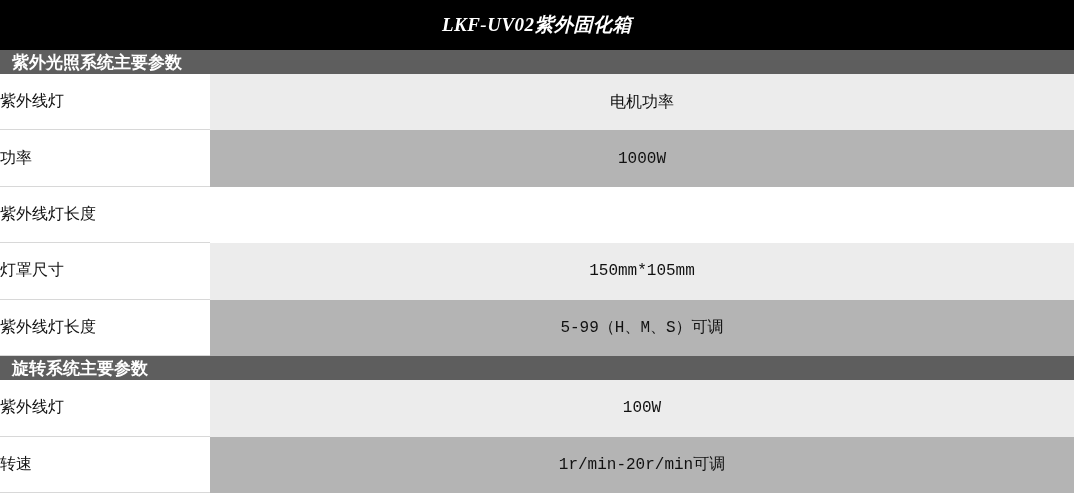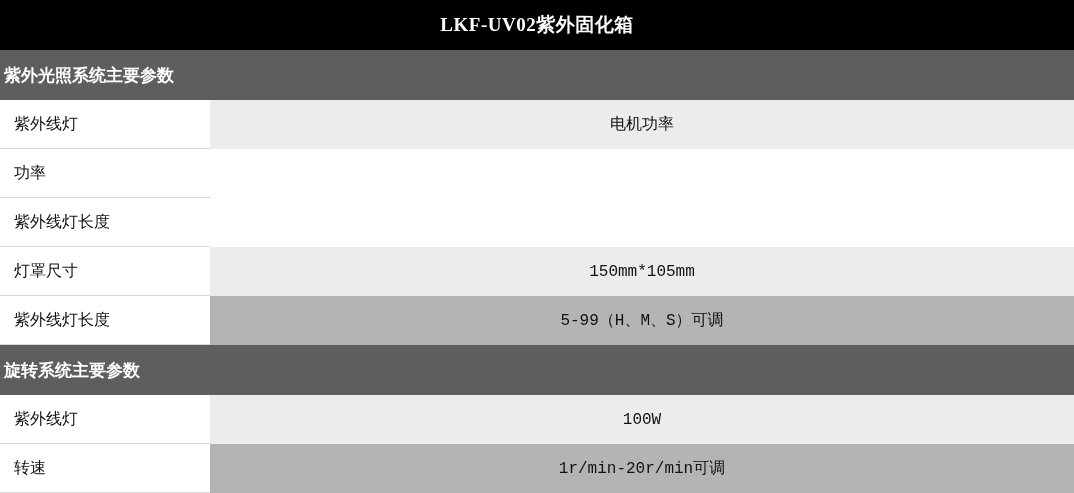--- a/index.html
+++ b/index.html
@@ -21,43 +21,43 @@
   .title-row {
     height: 50px;
     background: #000000;
     color: #ffffff;
     display: flex;
     align-items: center;
     justify-content: center;
     font-size: 19px;
     font-weight: bold;
     letter-spacing: 0.5px;
+    font-style: italic;
   }
   .section-row {
-    height: 50px;
+    height: 24px;
     background: #5e5e5e;
     color: #ffffff;
     display: flex;
     align-items: center;
     font-size: 17px;
     font-weight: bold;
-    padding-left: 4px;
+    padding-left: 12px;
     box-sizing: border-box;
   }
   .data-row {
     flex: 1 1 0;
     display: flex;
     min-height: 0;
   }
   .cell-label {
     width: 210px;
     flex: 0 0 210px;
     display: flex;
     align-items: center;
-    padding-left: 14px;
     box-sizing: border-box;
     font-size: 16px;
     color: #111111;
     background: #ffffff;
     border-bottom: 1px solid #d8d8d8;
   }
   .cell-value {
     flex: 1 1 auto;
     display: flex;
     align-items: center;
@@ -83,20 +83,21 @@
 
   <div class="section-row">紫外光照系统主要参数</div>
 
   <div class="data-row">
     <div class="cell-label">紫外线灯</div>
     <div class="cell-value shade-light">电机功率</div>
   </div>
 
   <div class="data-row">
     <div class="cell-label">功率</div>
+    <div class="cell-value shade-dark">1000W</div>
   </div>
 
   <div class="data-row">
     <div class="cell-label">紫外线灯长度</div>
   </div>
 
   <div class="data-row">
     <div class="cell-label">灯罩尺寸</div>
     <div class="cell-value shade-light">150mm*105mm</div>
   </div>

